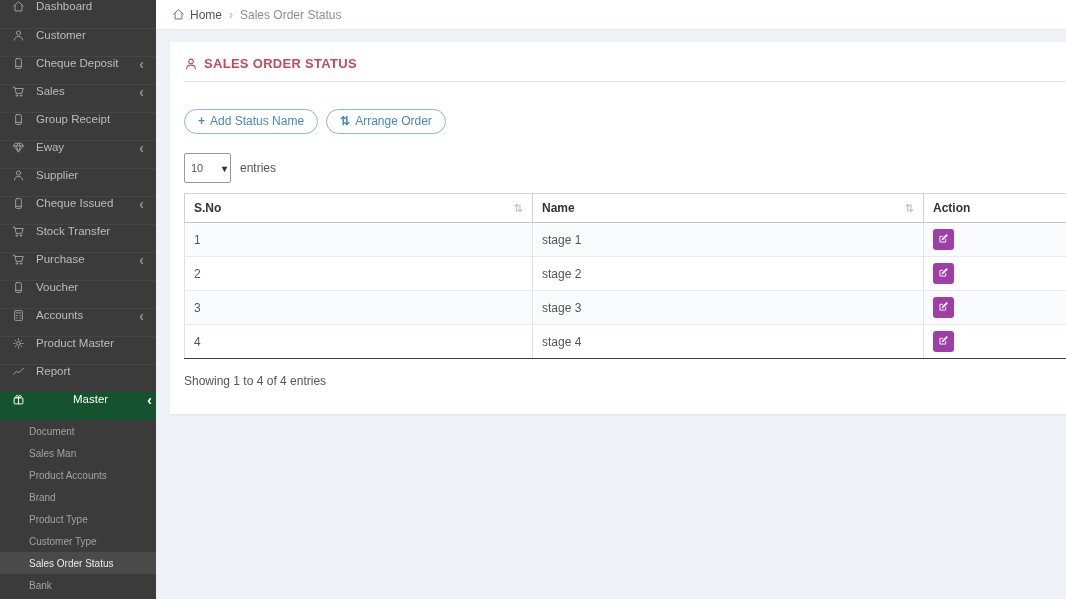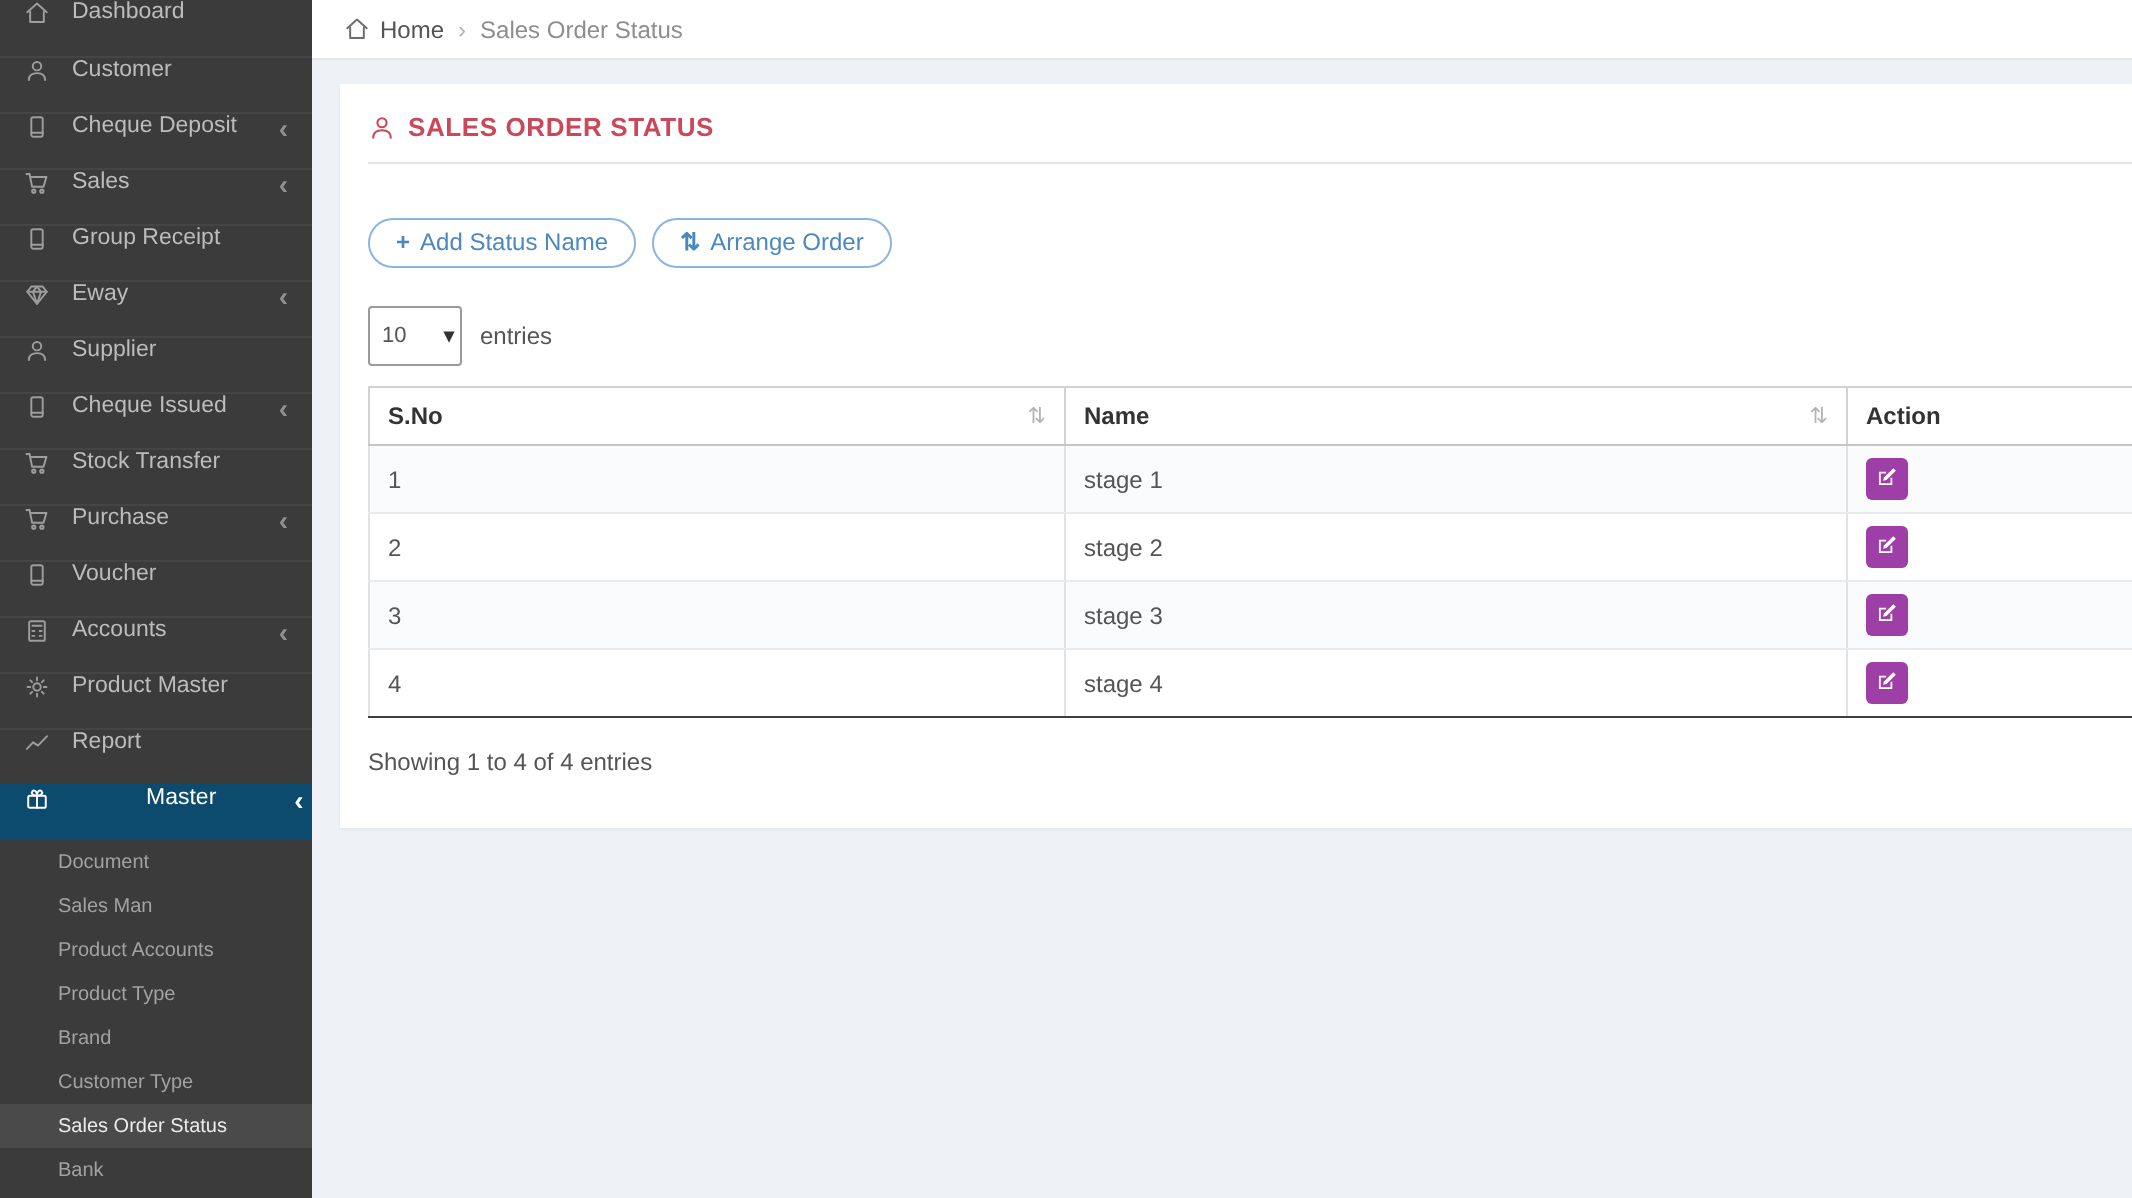--- a/index.html
+++ b/index.html
@@ -10,21 +10,21 @@
 
   
   .sidebar { width:156px; min-width:156px; background:#3b3b3b; height:100%; overflow:hidden; }
   .nav { list-style:none; margin:0; padding:0; }
   .nav-item { position:relative; display:flex; align-items:flex-start; height:28px; padding:0 12px;
               color:#bcbcbc; font-size:11.5px; cursor:pointer; }
   .nav-item + .nav-item { border-top:1px solid rgba(255,255,255,.05); }
   .nav-item .ic { width:15px; margin-right:9px; color:#9d9d9d; display:flex; align-items:center; }
   .nav-item .ic svg { width:13px; height:13px; }
   .nav-item .chev { margin-left:auto; color:#8f8f8f; font-size:14px; line-height:1; font-weight:bold; }
-  .nav-item.active { background:#0c4a6e; color:#fff; border-top-color:transparent;gap:39px; }
+  .nav-item.active { background:#14532d; color:#fff; border-top-color:transparent;gap:39px; }
   .nav-item.active .ic, .nav-item.active .chev { color:#fff; }
   .nav-item.active::after { content:""; position:absolute; right:-9px; top:50%; margin-top:-10px;
       width:0; height:0; border-top:10px solid transparent; border-bottom:10px solid transparent;
       border-left:9px solid #e3412e; z-index:5; }
   .subnav { list-style:none; margin:0; padding:0; background:#3b3b3b; }
   .subnav-item { height:22px; display:flex; align-items:center; padding:0 12px 0 29px;
                  font-size:10px; color:#a2a2a2; cursor:pointer; }
   .subnav-item.active { background:#4a4a4a; color:#ececec; }
 
   
@@ -238,24 +238,24 @@
         <li class="subnav-item">
           <span>Document</span>
         </li>
         <li class="subnav-item">
           <span>Sales Man</span>
         </li>
         <li class="subnav-item">
           <span>Product Accounts</span>
         </li>
         <li class="subnav-item">
+          <span>Brand</span>
+        </li>
+        <li class="subnav-item">
           <span>Product Type</span>
-        </li>
-        <li class="subnav-item">
-          <span>Brand</span>
         </li>
         <li class="subnav-item">
           <span>Customer Type</span>
         </li>
         <li class="subnav-item active">
           <span>Sales Order Status</span>
         </li>
         <li class="subnav-item">
           <span>Bank</span>
         </li>

